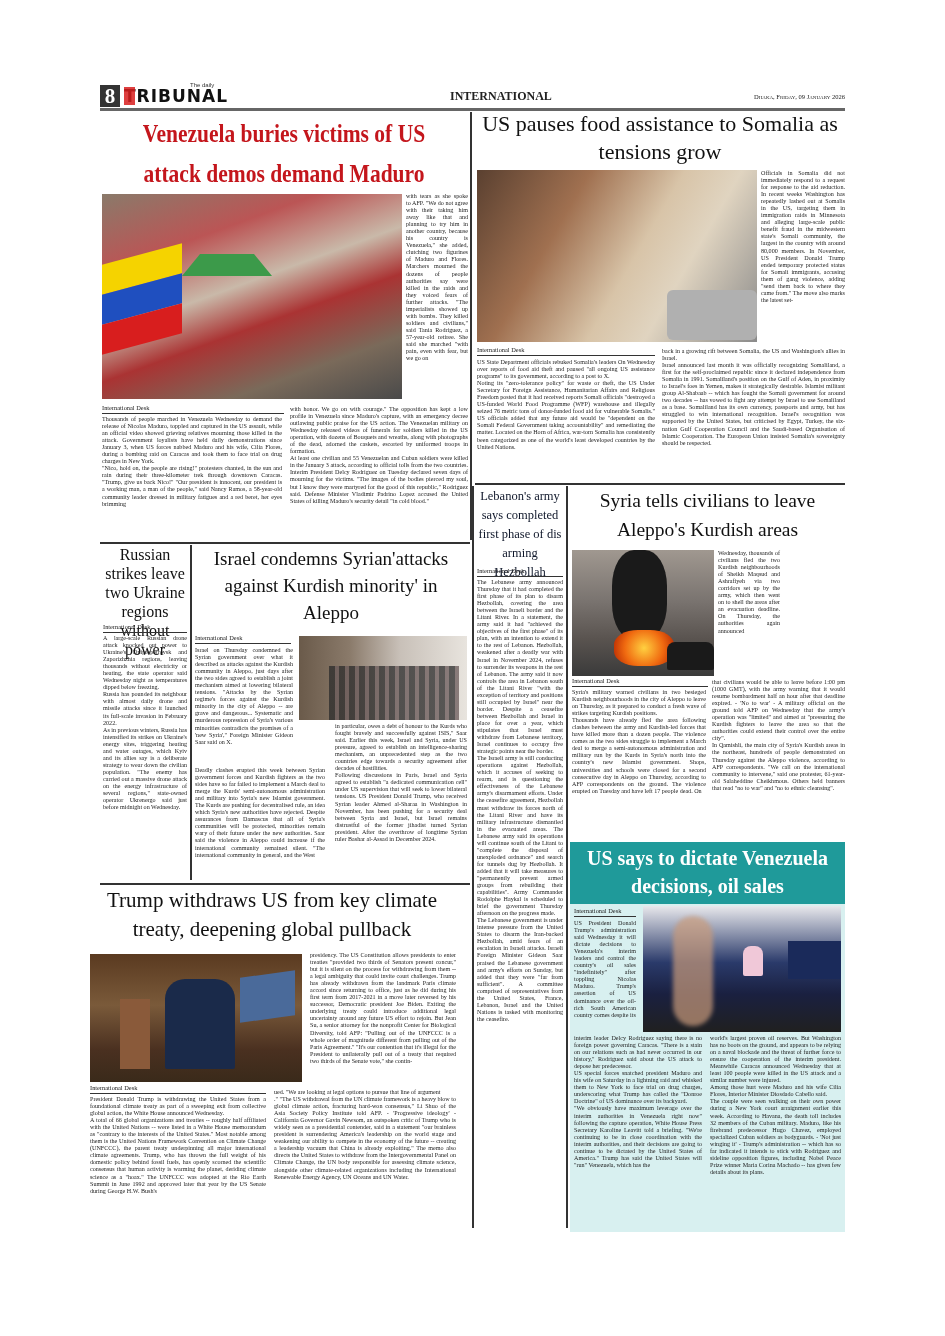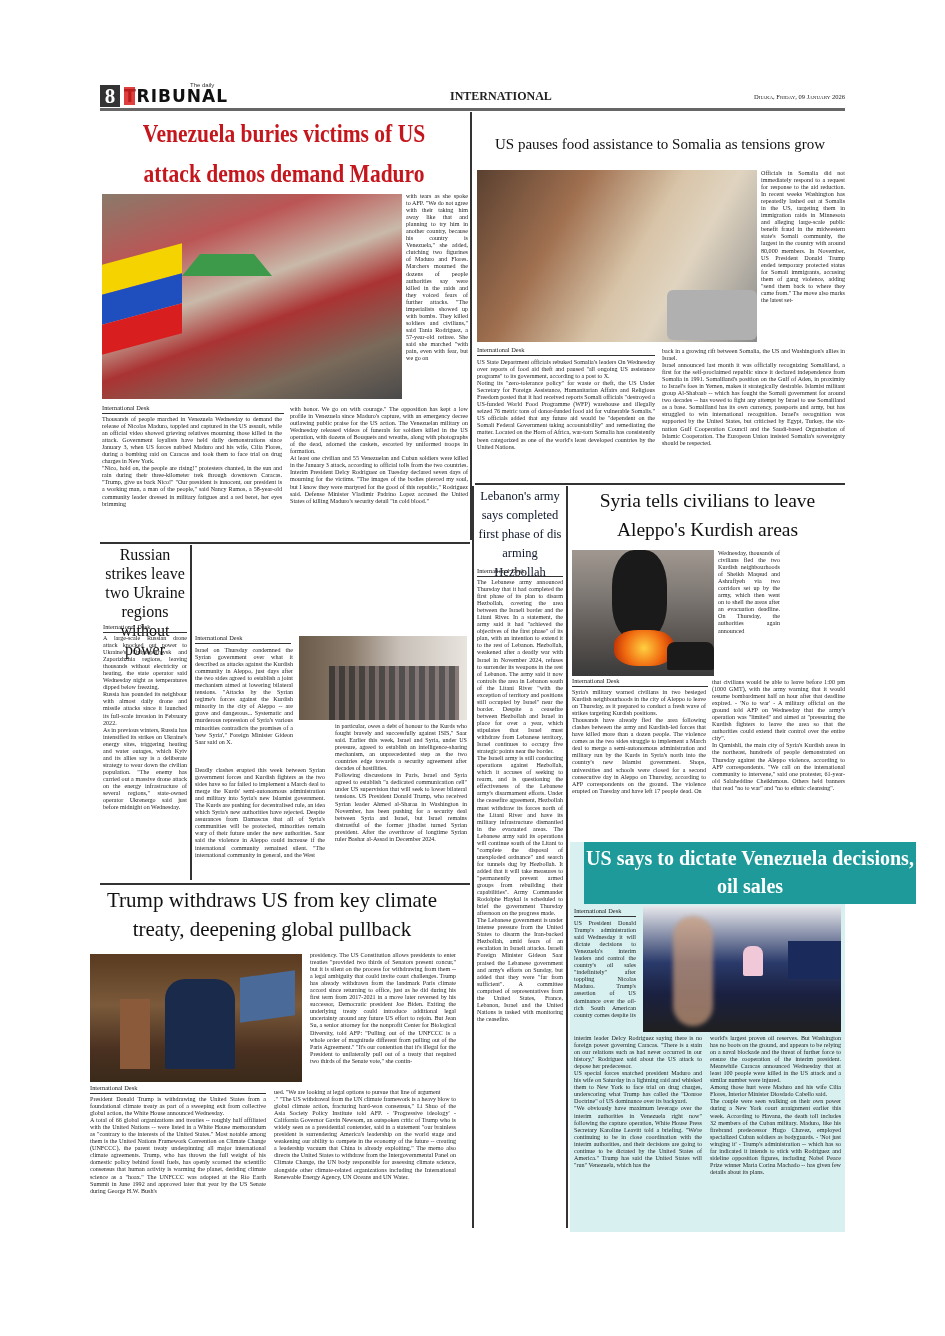--- a/index.html
+++ b/index.html
@@ -43,21 +43,21 @@
     <p>"Nico, hold on, the people are rising!" protesters chanted, in the sun and rain during their three-kilometer trek through downtown Caracas. "Trump, give us back Nico!" "Our president is innocent, our president is a working man, a man of the people," said Nancy Ramos, a 58-year-old community leader dressed in military fatigues and a red beret, her eyes brimming</p>
   </div>
   <div class="abs body-text" style="left:190px;top:294px;width:178px;">
     <p>with honor. We go on with courage." The opposition has kept a low profile in Venezuela since Maduro's capture, with an emergency decree outlawing public praise for the US action. The Venezuelan military on Wednesday released videos of funerals for soldiers killed in the US operation, with dozens of Bouquets and wreaths, along with photographs of the dead, adorned the caskets, escorted by uniformed troops in formation.</p>
     <p>At least one civilian and 55 Venezuelan and Cuban soldiers were killed in the January 3 attack, according to official tolls from the two countries. Interim President Delcy Rodriguez on Tuesday declared seven days of mourning for the victims. "The images of the bodies pierced my soul, but I know they were martyred for the good of this republic," Rodriguez said. Defense Minister Vladimir Padrino Lopez accused the United States of killing Maduro's security detail "in cold blood."</p>
   </div>
 </div>
 <div class="vrule" style="left:470px;top:112px;height:428px;"></div>
 
 <div class="abs" style="left:475px;top:112px;width:370px;height:370px;">
-  <div class="headline abs" style="left:0;top:-2px;width:370px;font-size:15px;color:#111;line-height:28px;margin-top:20px;">US pauses food assistance to Somalia as tensions grow</div>
+  <div class="headline abs" style="left:0;top:-2px;width:370px;font-size:22px;color:#111;line-height:28px;">US pauses food assistance to Somalia as tensions grow</div>
   <div class="photo" style="left:2px;top:58px;width:280px;height:172px;background:linear-gradient(120deg,#5a4030 0%,#a07050 30%,#d8c4a8 55%,#e0d4c0 70%,#8a8a8a 100%);">
     <div class="abs" style="left:190px;top:120px;width:90px;height:50px;background:#b0b0b0;border-radius:6px;"></div>
   </div>
   <div class="abs body-text" style="left:286px;top:58px;width:84px;">Officials in Somalia did not immediately respond to a request for response to the aid reduction. In recent weeks Washington has repeatedly lashed out at Somalis in the US, targeting them in immigration raids in Minnesota and alleging large-scale public benefit fraud in the midwestern state's Somali community, the largest in the country with around 80,000 members. In November, US President Donald Trump ended temporary protected status for Somali immigrants, accusing them of gang violence, adding "send them back to where they came from." The move also marks the latest set-</div>
   <div class="abs desk" style="left:2px;top:234px;width:178px;">International Desk</div>
   <div class="abs body-text" style="left:2px;top:247px;width:178px;">
     <p>US State Department officials rebuked Somalia's leaders On Wednesday over reports of food aid theft and paused "all ongoing US assistance programs" to its government, according to a post to X.</p>
     <p>Noting its "zero-tolerance policy" for waste or theft, the US Under Secretary for Foreign Assistance, Humanitarian Affairs and Religious Freedom posted that it had received reports Somali officials "destroyed a US-funded World Food Programme (WFP) warehouse and illegally seized 76 metric tons of donor-funded food aid for vulnerable Somalis." US officials added that any future aid would be "dependent on the Somali Federal Government taking accountability" and remediating the matter. Located on the Horn of Africa, war-torn Somalia has consistently been categorized as one of the world's least developed countries by the United Nations.</p>
   </div>
   <div class="abs body-text" style="left:187px;top:236px;width:183px;">
@@ -73,20 +73,21 @@
   <div class="abs desk" style="left:0;top:78px;width:84px;">International Desk</div>
   <div class="abs body-text" style="left:0;top:90px;width:84px;">
     <p>A large-scale Russian drone attack knocked out power to Ukraine's Dnipropetrovsk and Zaporizhzhia regions, leaving thousands without electricity or heating, the state operator said Wednesday night as temperatures dipped below freezing.</p>
     <p>Russia has pounded its neighbour with almost daily drone and missile attacks since it launched its full-scale invasion in February 2022.</p>
     <p>As in previous winters, Russia has intensified its strikes on Ukraine's energy sites, triggering heating and water outages, which Kyiv and its allies say is a deliberate strategy to wear down the civilian population. "The enemy has carried out a massive drone attack on the energy infrastructure of several regions," state-owned operator Ukrenergo said just before midnight on Wednesday.</p>
   </div>
 </div>
 <div class="vrule" style="left:190px;top:545px;height:335px;"></div>
 
 <div class="abs" style="left:195px;top:545px;width:272px;height:335px;">
+  <div class="headline abs" style="left:0;top:0;width:272px;font-size:19px;line-height:27px;color:#111;">Israel condemns Syrian'attacks against Kurdish minority' in Aleppo</div>
   <div class="abs desk" style="left:0;top:89px;width:96px;">International Desk</div>
   <div class="photo" style="left:104px;top:91px;width:168px;height:84px;background:linear-gradient(90deg,#6a5a4a 0%,#8a7a6a 30%,#c8c0b8 60%,#e8e4de 100%);">
     <div class="abs" style="left:30px;top:30px;width:130px;height:54px;background:repeating-linear-gradient(90deg,#2a2a2a 0 6px,#6a5a5a 6px 10px);opacity:0.75;"></div>
   </div>
   <div class="abs body-text" style="left:0;top:102px;width:98px;">
     <p>Israel on Thursday condemned the Syrian government over what it described as attacks against the Kurdish community in Aleppo, just days after the two sides agreed to establish a joint mechanism aimed at lowering bilateral tensions. "Attacks by the Syrian regime's forces against the Kurdish minority in the city of Aleppo -- are grave and dangerous... Systematic and murderous repression of Syria's various minorities contradicts the promises of a 'new Syria'," Foreign Minister Gideon Saar said on X.</p>
   </div>
   <div class="abs body-text" style="left:0;top:222px;width:130px;">
     <p>Deadly clashes erupted this week between Syrian government forces and Kurdish fighters as the two sides have so far failed to implement a March deal to merge the Kurds' semi-autonomous administration and military into Syria's new Islamist government. The Kurds are pushing for decentralised rule, an idea which Syria's new authorities have rejected. Despite assurances from Damascus that all of Syria's communities will be protected, minorities remain wary of their future under the new authorities. Saar said the violence in Aleppo could increase if the international community remained silent. "The international community in general, and the West</p>
   </div>
@@ -141,21 +142,21 @@
     <p>President Donald Trump is withdrawing the United States from a foundational climate treaty as part of a sweeping exit from collective global action, the White House announced Wednesday.</p>
     <p>A total of 66 global organizations and treaties -- roughly half affiliated with the United Nations -- were listed in a White House memorandum as "contrary to the interests of the United States." Most notable among them is the United Nations Framework Convention on Climate Change (UNFCCC), the parent treaty underpinning all major international climate agreements. Trump, who has thrown the full weight of his domestic policy behind fossil fuels, has openly scorned the scientific consensus that human activity is warming the planet, deriding climate science as a "hoax." The UNFCCC was adopted at the Rio Earth Summit in June 1992 and approved later that year by the US Senate during George H.W. Bush's</p>
   </div>
   <div class="abs body-text" style="left:186px;top:203px;width:182px;">
     <p>ued. "We are looking at legal options to pursue that line of argument</p>
     <p>." "The US withdrawal from the UN climate framework is a heavy blow to global climate action, fracturing hard-won consensus," Li Shuo of the Asia Society Policy Institute told AFP. - 'Progressive ideology' - California Governor Gavin Newsom, an outspoken critic of Trump who is widely seen as a presidential contender, said in a statement "our brainless president is surrendering America's leadership on the world stage and weakening our ability to compete in the economy of the future -- creating a leadership vacuum that China is already exploiting." The memo also directs the United States to withdraw from the Intergovernmental Panel on Climate Change, the UN body responsible for assessing climate science, alongside other climate-related organizations including the International Renewable Energy Agency, UN Oceans and UN Water.</p>
   </div>
 </div>
 
 <div class="abs" style="left:570px;top:842px;width:275px;height:390px;background:#d8f0f0;">
-  <div class="headline abs" style="left:0;top:0;width:332px;height:60px;background:#1f9a9a;color:#ffffff;font-weight:bold;font-size:20px;line-height:28px;padding-top:2px;margin-left:14px;">US says to dictate Venezuela decisions, oil sales</div>
+  <div class="headline abs" style="left:0;top:0;width:275px;height:60px;background:#1f9a9a;color:#ffffff;font-weight:bold;font-size:20px;line-height:28px;padding-top:2px;">US says to dictate Venezuela decisions, oil sales</div>
   <div class="abs desk" style="left:4px;top:65px;width:62px;">International Desk</div>
   <div class="abs body-text" style="left:4px;top:78px;width:62px;">US President Donald Trump's administration said Wednesday it will dictate decisions to Venezuela's interim leaders and control the country's oil sales "indefinitely" after toppling Nicolas Maduro. Trump's assertion of US dominance over the oil-rich South American country comes despite its</div>
   <div class="photo" style="left:73px;top:64px;width:198px;height:126px;background:linear-gradient(180deg,#e8e8ec 0%,#2a3a6a 45%,#1a2040 70%,#202020 100%);">
     <div class="abs" style="left:145px;top:35px;width:53px;height:38px;background:#1a2a5a;"></div>
     <div class="abs" style="left:100px;top:40px;width:20px;height:30px;background:#f0c8d8;border-radius:8px 8px 2px 2px;"></div>
     <div class="abs" style="left:30px;top:10px;width:40px;height:110px;background:#c89a7a;opacity:0.7;border-radius:20px;filter:blur(2px);"></div>
   </div>
   <div class="abs body-text" style="left:4px;top:193px;width:128px;">
     <p>interim leader Delcy Rodriguez saying there is no foreign power governing Caracas. "There is a stain on our relations such as had never occurred in our history," Rodriguez said about the US attack to depose her predecessor.</p>
     <p>US special forces snatched president Maduro and his wife on Saturday in a lightning raid and whisked them to New York to face trial on drug charges, underscoring what Trump has called the "Donroe Doctrine" of US dominance over its backyard.</p>

